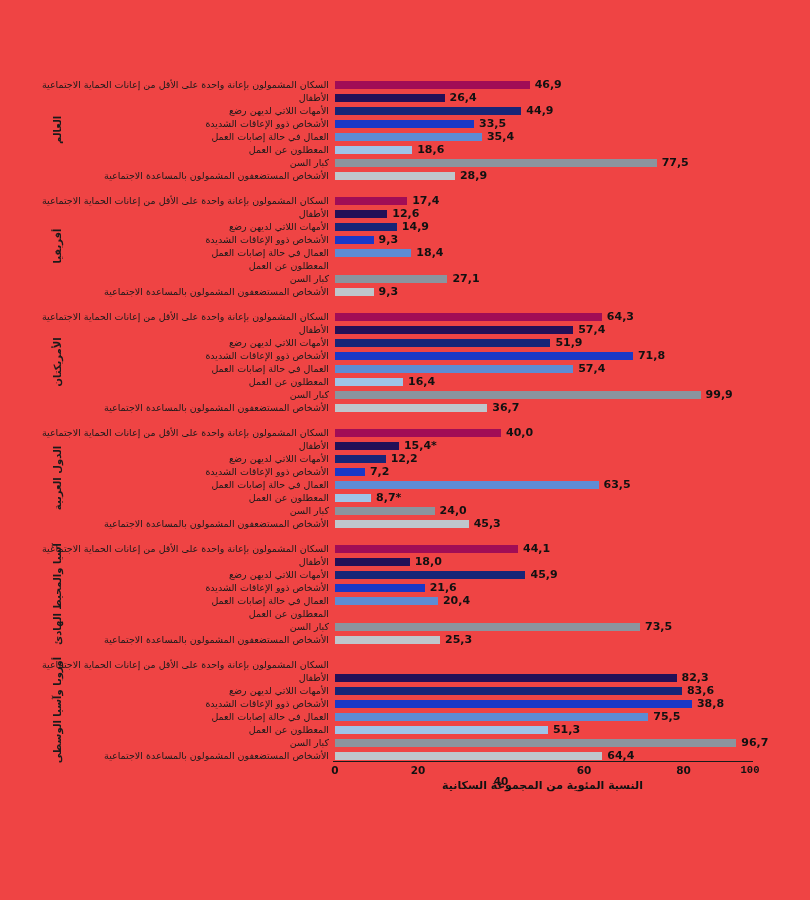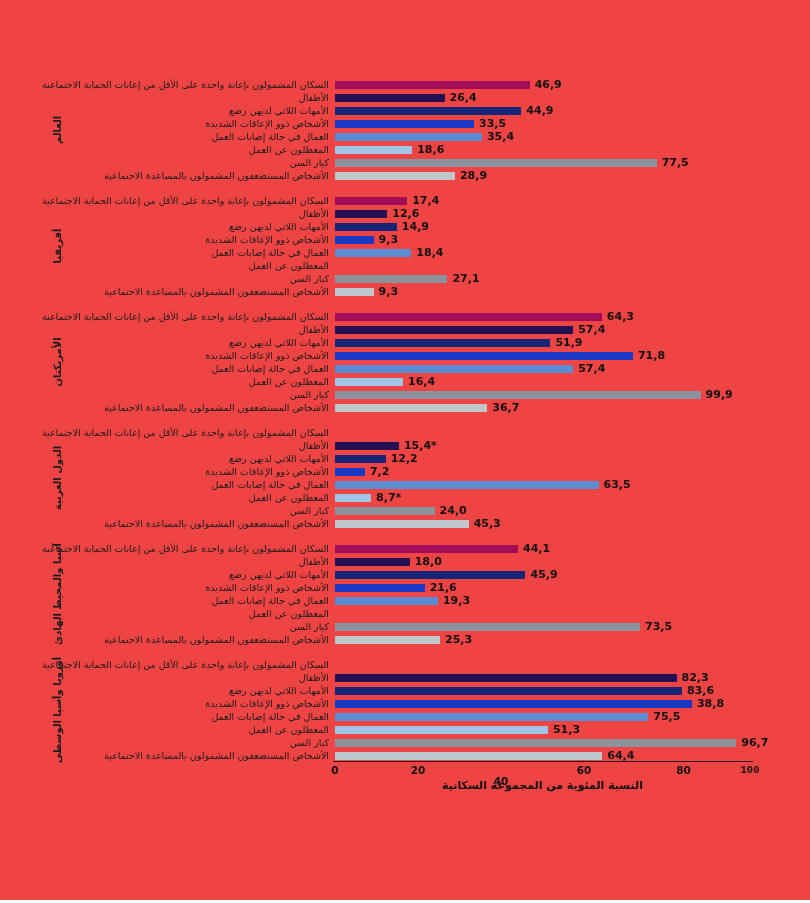--- a/index.html
+++ b/index.html
@@ -220,20 +220,24 @@
           <div class="track">
             <div class="bar" style="width: 36.7%; background: rgb(191, 198, 204);"></div>
             <span class="val">36,7</span>
           </div>
         </div>
       </div>
       <div class="group">
         <div class="group-label">الدول العربية</div>
         <div class="row">
           <div class="cat">السكان المشمولون بإعانة واحدة على الأقل من إعانات الحماية الاجتماعية</div>
+          <div class="track">
+            <div class="bar" style="width: 40%; background: rgb(161, 13, 86);"></div>
+            <span class="val">40,0</span>
+          </div>
         </div>
         <div class="row">
           <div class="cat">الأطفال</div>
           <div class="track">
             <div class="bar" style="width: 15.4%; background: rgb(36, 16, 87);"></div>
             <span class="val">15,4*</span>
           </div>
         </div>
         <div class="row">
           <div class="cat">الأمهات اللاتي لديهن رضع</div>
@@ -305,21 +309,21 @@
           <div class="cat">الأشخاص ذوو الإعاقات الشديدة</div>
           <div class="track">
             <div class="bar" style="width: 21.6%; background: rgb(27, 56, 198);"></div>
             <span class="val">21,6</span>
           </div>
         </div>
         <div class="row">
           <div class="cat">العمال في حالة إصابات العمل</div>
           <div class="track">
             <div class="bar" style="width: 24.8%; background: rgb(94, 140, 212);"></div>
-            <span class="val">19,3</span>
+            <span class="val">20,4</span>
           </div>
         </div>
         <div class="row">
           <div class="cat">المعطلون عن العمل</div>
         </div>
         <div class="row">
           <div class="cat">كبار السن</div>
           <div class="track">
             <div class="bar" style="width: 73.5%; background: rgb(139, 148, 158);"></div>
             <span class="val">73,5</span>

